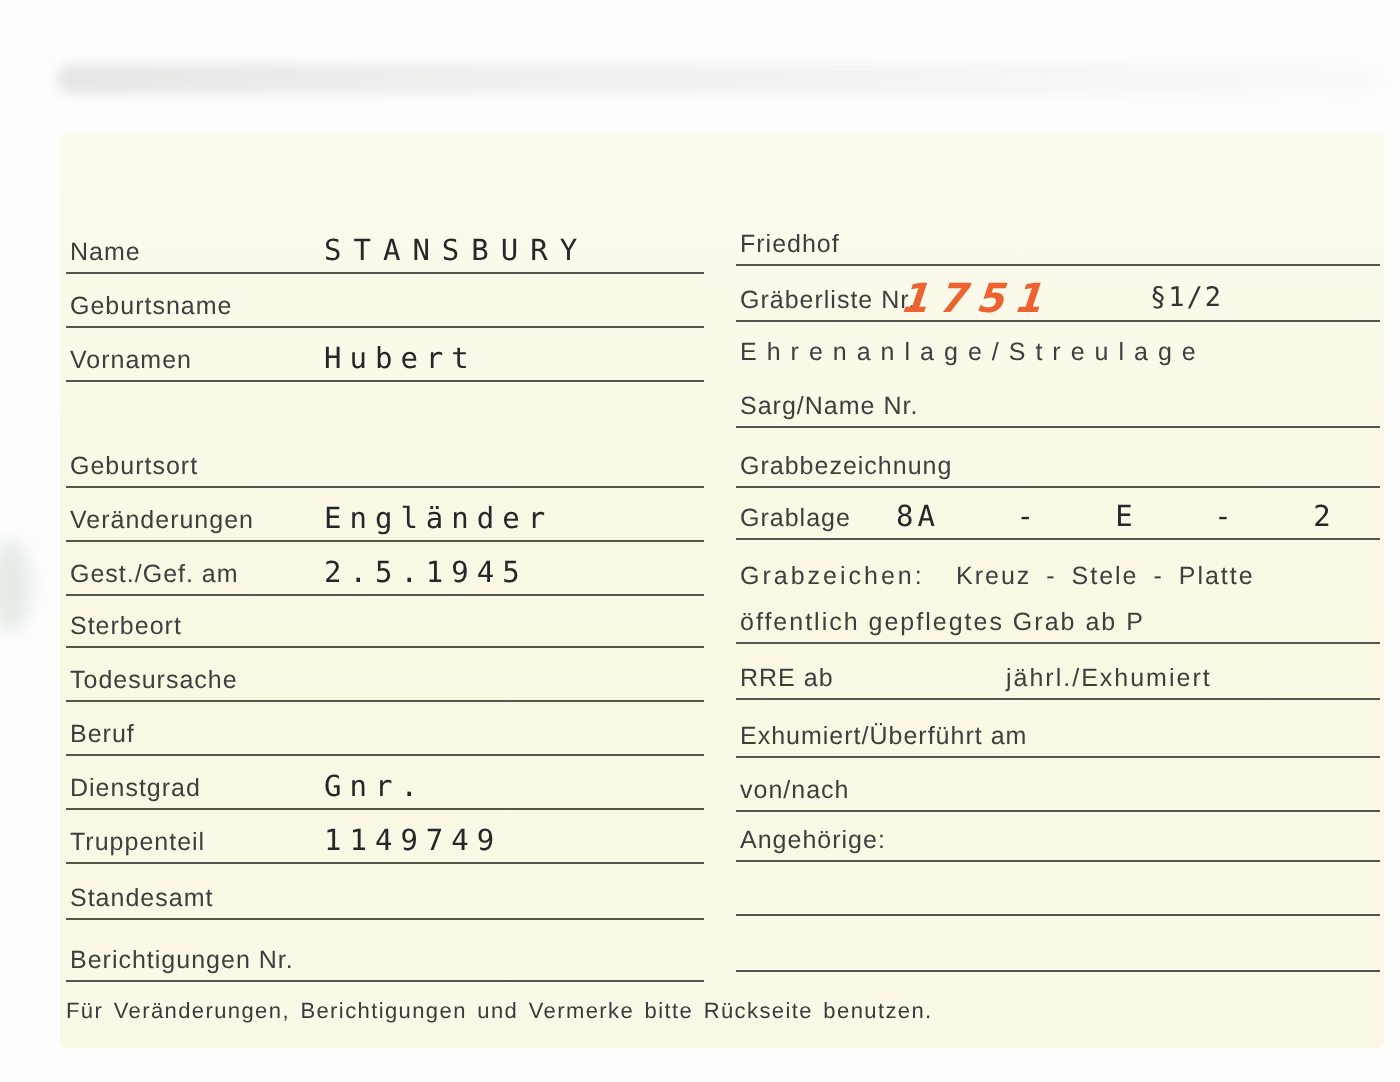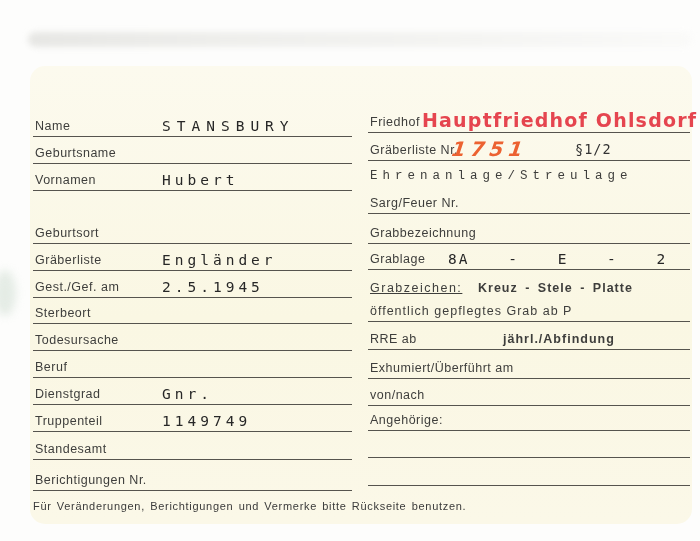--- a/index.html
+++ b/index.html
@@ -3,38 +3,38 @@
 <meta charset="utf-8">
 <style>
   html,body{margin:0;padding:0;background:#ffffff;}
   .stage{position:relative;width:700px;height:541px;background:#fdfdfc;overflow:hidden;
          font-family:"Liberation Sans",sans-serif;}
   .top-band{position:absolute;left:28px;top:32px;width:664px;height:15px;
             background:linear-gradient(90deg,#d4d4d0 0%,#e2e2de 30%,#eeeeeb 70%,#f8f8f6 100%);
             filter:blur(3px);opacity:.55;border-radius:8px;}
   .smudge{position:absolute;left:-6px;top:270px;width:22px;height:46px;background:#dfe8e0;
           filter:blur(4px);opacity:.8;border-radius:50%;}
-  .card{position:absolute;left:30px;top:66px;width:662px;height:458px;border-radius:15px;
+  .card{position:absolute;left:30px;top:66px;width:662px;height:458px;border-radius:3px;
         background:linear-gradient(180deg,#fcfaee 0%,#faf7e3 55%,#fbf8e8 100%);}
   .row{position:absolute;height:26px;}
   .row.line{border-bottom:1px solid #56544e;}
   .row.lcol{left:3px;width:319px;}
   .row.rcol{left:338px;width:322px;}
   .lbl{position:absolute;left:2px;bottom:3px;font-size:12.5px;color:#3e3e3c;
        letter-spacing:.5px;white-space:nowrap;}
-  .lbl.sp5{letter-spacing:5px;font-family:Liberation Mono, monospace;}
-  .lbl.sp15{letter-spacing:1.5px;text-decoration:underline;}
+  .lbl.sp5{letter-spacing:5px;}
+  .lbl.sp15{letter-spacing:1.5px;}
   .lbl.sp10{letter-spacing:1px;margin-top:41px;}
   .val{position:absolute;bottom:2px;font-family:"DejaVu Sans Mono",monospace;font-size:14.5px;
        color:#272727;letter-spacing:4px;white-space:nowrap;}
   .val.vw{letter-spacing:6px;}
   .val.v25{letter-spacing:2.5px;}
   .val.gap{letter-spacing:2px;word-spacing:28px;}
   .pval{position:absolute;bottom:3px;font-size:12.5px;color:#3e3e3c;letter-spacing:1px;
-        word-spacing:3px;white-space:nowrap;font-weight:bold;}
+        word-spacing:3px;white-space:nowrap;}
   .stamp{position:absolute;bottom:1px;font-family:"DejaVu Sans",sans-serif;font-weight:700;
          font-size:19px;color:#e5454f;letter-spacing:1.2px;white-space:nowrap;}
   .hand{position:absolute;bottom:-1px;font-family:"DejaVu Sans",sans-serif;font-weight:700;
         font-style:italic;font-size:20px;color:#ec6231;letter-spacing:5px;
         transform:skewX(-8deg);white-space:nowrap;}
   .para{position:absolute;bottom:3px;font-family:"DejaVu Sans Mono",monospace;font-size:13.5px;
         color:#333;letter-spacing:1px;white-space:nowrap;}
   .footer{position:absolute;left:3px;top:434px;font-size:11px;color:#3a3a3a;
           letter-spacing:.7px;word-spacing:1.5px;white-space:nowrap;}
 </style>
@@ -55,21 +55,21 @@
       <span class="lbl">Geburtsname</span>
     </div>
     <div class="row lcol line" style="top:98px">
       <span class="lbl">Vornamen</span>
       <span class="val" style="left:129px">Hubert</span>
     </div>
     <div class="row lcol line" style="top:151px">
       <span class="lbl">Geburtsort</span>
     </div>
     <div class="row lcol line" style="top:178px">
-      <span class="lbl">Gräberliste</span>
+      <span class="lbl">Veränderungen</span>
       <span class="val" style="left:129px">Engländer</span>
     </div>
     <div class="row lcol line" style="top:205px">
       <span class="lbl">Gest./Gef. am</span>
       <span class="val" style="left:129px">2.5.1945</span>
     </div>
     <div class="row lcol line" style="top:231px">
       <span class="lbl">Sterbeort</span>
     </div>
     <div class="row lcol line" style="top:258px">
@@ -88,50 +88,49 @@
     </div>
     <div class="row lcol line" style="top:367px">
       <span class="lbl">Standesamt</span>
     </div>
     <div class="row lcol line" style="top:398px">
       <span class="lbl">Berichtigungen Nr.</span>
     </div>
 
     <div class="row rcol line" style="top:40px">
       <span class="lbl">Friedhof</span>
-      <span class="stamp" style="left:54px">Hauptfriedhof Ohlsdorf</span>
     </div>
     <div class="row rcol line" style="top:68px">
       <span class="lbl">Gräberliste Nr.</span>
       <span class="hand" style="left:84px">1751</span>
       <span class="para" style="left:207px">§1/2</span>
     </div>
     <div class="row rcol" style="top:94px">
       <span class="lbl sp5">Ehrenanlage/Streulage</span>
     </div>
     <div class="row rcol line" style="top:121px">
-      <span class="lbl">Sarg/Feuer Nr.</span>
+      <span class="lbl">Sarg/Name Nr.</span>
     </div>
     <div class="row rcol line" style="top:151px">
       <span class="lbl">Grabbezeichnung</span>
     </div>
     <div class="row rcol line" style="top:177px">
       <span class="lbl">Grablage</span>
       <span class="val gap" style="left:80px">8A - E - 2</span>
     </div>
     <div class="row rcol" style="top:206px">
       <span class="lbl sp15">Grabzeichen:</span>
       <span class="pval" style="left:110px">Kreuz - Stele - Platte</span>
     </div>
     <div class="row rcol line" style="top:229px">
       <span class="lbl sp10">öffentlich gepflegtes Grab ab P</span>
     </div>
     <div class="row rcol line" style="top:257px">
       <span class="lbl">RRE ab</span>
-      <span class="pval" style="left:135px">jährl./Abfindung</span>
+      <span class="pval" style="left:135px">jährl./Exhumiert</span>
     </div>
     <div class="row rcol line" style="top:286px">
       <span class="lbl">Exhumiert/Überführt am</span>
     </div>
     <div class="row rcol line" style="top:313px">
       <span class="lbl">von/nach</span>
     </div>
     <div class="row rcol line" style="top:338px">
       <span class="lbl">Angehörige:</span>
     </div>

